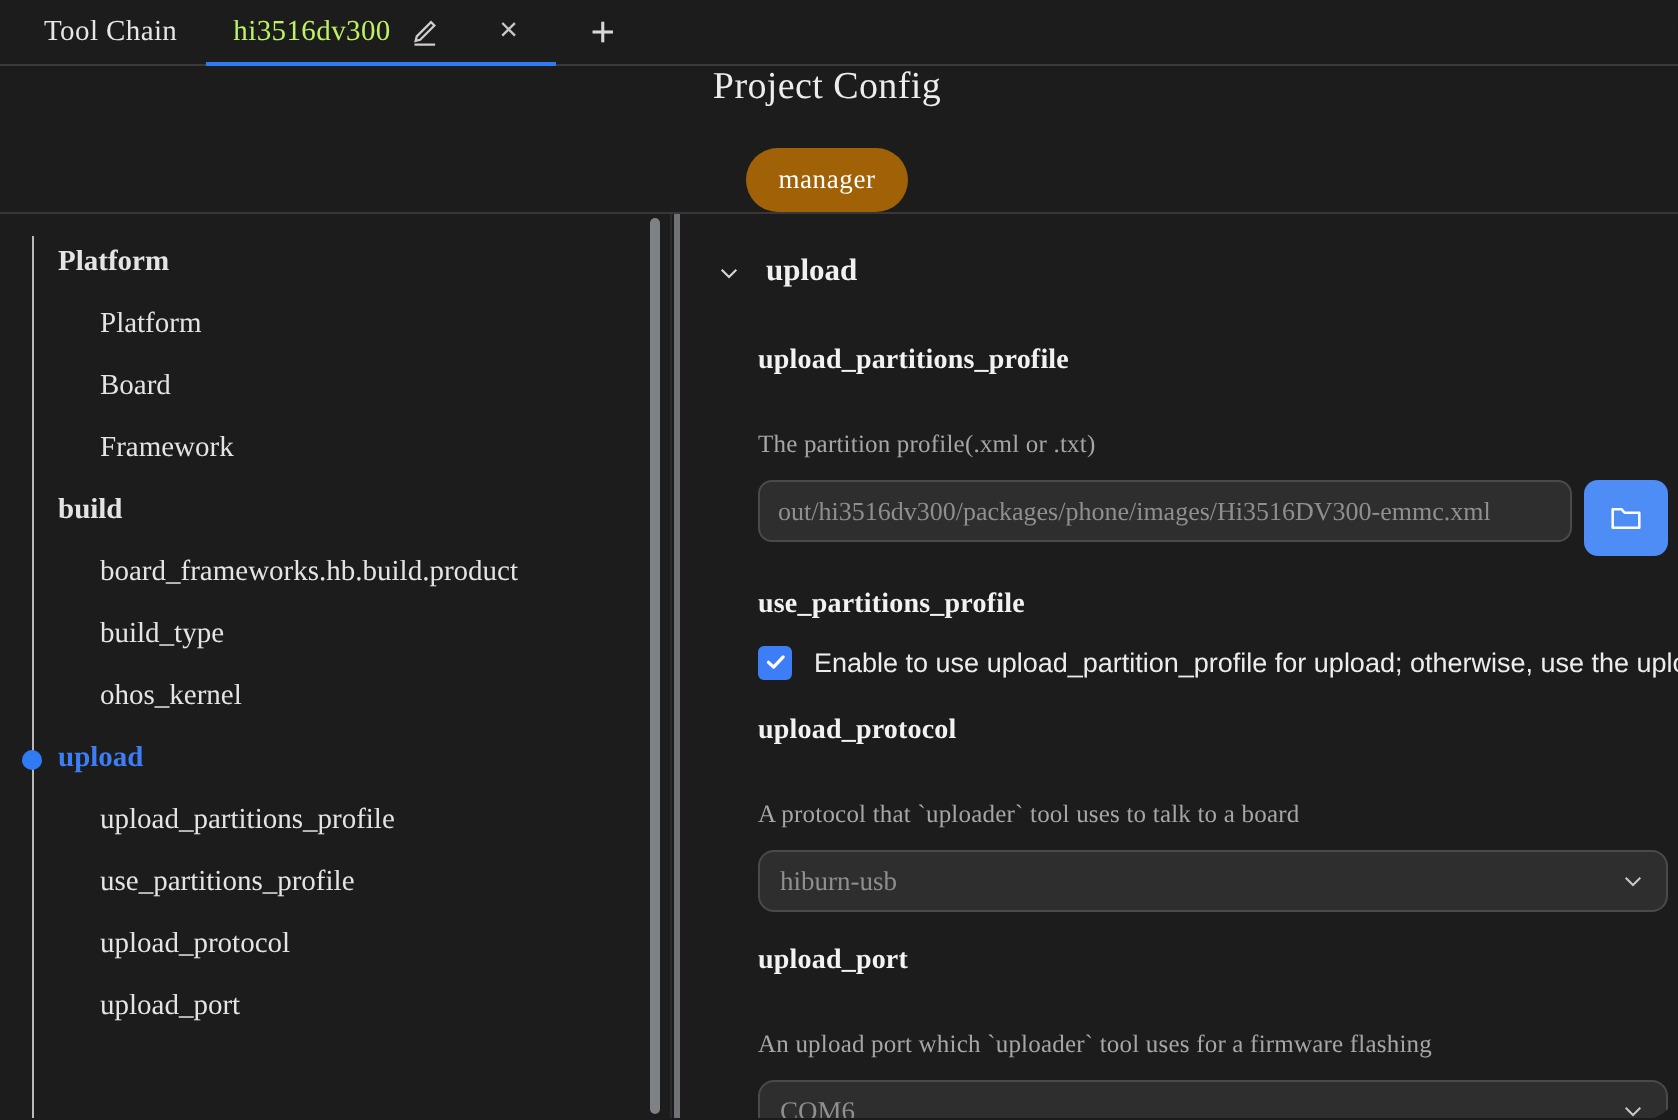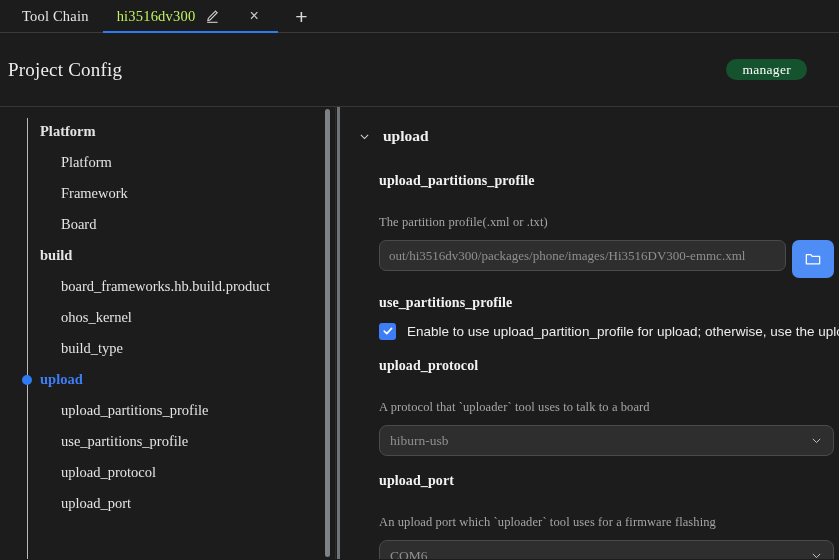--- a/index.html
+++ b/index.html
@@ -16,20 +16,21 @@
     color: #e8e8e8;
     -webkit-font-smoothing: antialiased;
   }
 
   #app {
     position: relative;
     width: 839px;
     height: 560px;
     overflow: hidden;
     background: #1c1c1c;
+    border-radius: 18px;
   }
 
   
   .tabbar {
     position: relative;
     height: 33px;
     display: flex;
     align-items: stretch;
     background: #1c1c1c;
     border-bottom: 1px solid #3a3a3a;
@@ -95,35 +96,36 @@
     margin-left: 6px;
   }
 
   
   .header {
     position: relative;
     height: 74px;
     border-bottom: 1px solid #373737;
     display: flex;
     align-items: center;
-    padding: 0 32px 0 8px;
+    padding: 0 20px 0 8px;
+    flex-direction: column;
   }
   .page-title {
     font-size: 19px;
     color: #ededed;
     letter-spacing: .2px;
   }
   .header-spacer { flex: 1; }
 
   .manager-btn {
-    background: #14532d;
+    background: #a16207;
     color: #ffffff;
     border: none;
     border-radius: 20px;
-    height: 21px;
+    height: 32px;
     min-width: 80px;
     padding: 0 16px;
     font-size: 13.5px;
     font-family: "Liberation Serif", serif;
     cursor: pointer;
     letter-spacing: .3px;
   }
 
   
   .body-split {
@@ -137,21 +139,21 @@
     position: relative;
     width: 335px;
     flex: 0 0 335px;
     padding: 9px 0 0 0;
     overflow: hidden;
   }
 
   .tree {
     position: relative;
     padding-left: 12px;
-    margin-left: 15px;
+    margin-left: 4px;
   }
   
   .tree::before {
     content: "";
     position: absolute;
     left: 12px;
     top: 2px;
     bottom: -40px;
     width: 1px;
     background: #b9b9b9;
@@ -375,36 +377,36 @@
 
     <div class="sidebar">
       <div class="tree" id="tree">
           <div class="tree-item group">
             <span>Platform</span>
           </div>
           <div class="tree-item child">
             <span>Platform</span>
           </div>
           <div class="tree-item child">
+            <span>Board</span>
+          </div>
+          <div class="tree-item child">
             <span>Framework</span>
-          </div>
-          <div class="tree-item child">
-            <span>Board</span>
           </div>
           <div class="tree-item group">
             <span>build</span>
           </div>
           <div class="tree-item child">
             <span>board_frameworks.hb.build.product</span>
           </div>
           <div class="tree-item child">
+            <span>build_type</span>
+          </div>
+          <div class="tree-item child">
             <span>ohos_kernel</span>
-          </div>
-          <div class="tree-item child">
-            <span>build_type</span>
           </div>
           <div class="tree-item group selected">
             <span>upload</span>
           </div>
           <div class="tree-item child">
             <span>upload_partitions_profile</span>
           </div>
           <div class="tree-item child">
             <span>use_partitions_profile</span>
           </div>

